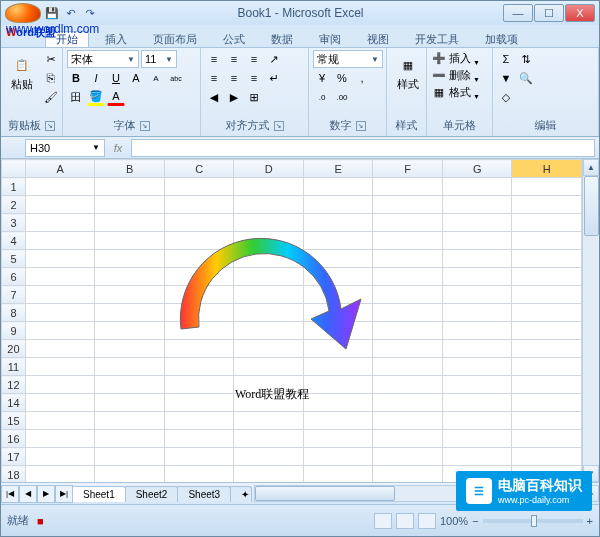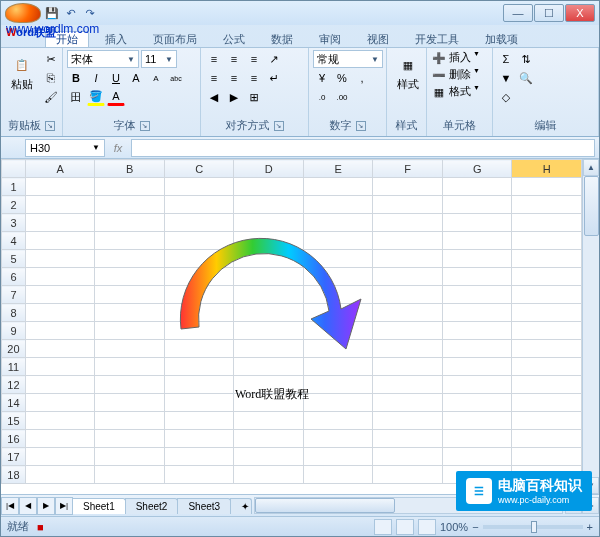--- a/index.html
+++ b/index.html
@@ -22,21 +22,21 @@
 .tab.active{background:#fff;border-radius:3px 3px 0 0;border:1px solid #a9c5dd;border-bottom:none;color:#15428b;}
 .ribbon{height:90px;background:linear-gradient(#eaf2fb,#dbe9f7);border-top:1px solid #a9c5dd;border-bottom:1px solid #8fb3d1;display:flex;}
 .group{border-right:1px solid #b8d1e6;display:flex;flex-direction:column;padding:2px 4px;}
 .group-body{flex:1;display:flex;gap:3px;align-items:flex-start;}
 .group-label{text-align:center;color:#3b597a;font-size:11px;padding:1px 0;display:flex;justify-content:center;align-items:center;gap:4px;}
 .dialog-launcher{width:10px;height:10px;border:1px solid #7a9cb8;font-size:7px;display:inline-flex;align-items:center;justify-content:center;}
 .btn-lg{display:flex;flex-direction:column;align-items:center;justify-content:center;padding:2px 4px;cursor:pointer;border:1px solid transparent;border-radius:2px;}
 .icon{width:16px;height:16px;display:inline-flex;align-items:center;justify-content:center;}
 .icon-24{width:24px;height:24px;}
 .col{display:flex;flex-direction:column;gap:1px;}
-.row{display:flex;gap:2px;align-items:flex-start;}
+.row{display:flex;gap:2px;align-items:flex-end;}
 .combo{height:18px;border:1px solid #a9c5dd;background:#fff;display:flex;align-items:center;padding:0 3px;font-size:11px;}
 .combo .dd{margin-left:auto;font-size:8px;color:#3b597a;}
 .sm-btn{width:18px;height:18px;border:1px solid transparent;display:flex;align-items:center;justify-content:center;cursor:pointer;border-radius:2px;}
 .namebox-row{height:22px;background:linear-gradient(#e8f1fb,#d6e7f7);display:flex;align-items:center;border-bottom:1px solid #a9c5dd;}
 .namebox{width:80px;height:18px;border:1px solid #a9c5dd;background:#fff;margin-left:24px;display:flex;align-items:center;padding:0 4px;font-family:Arial;}
 .namebox .dd{margin-left:auto;font-size:8px;}
 .fx-btns{display:flex;gap:2px;padding:0 4px;}
 .fx-btn{width:18px;height:18px;display:flex;align-items:center;justify-content:center;color:#888;font-style:italic;}
 .formula-bar{flex:1;height:18px;border:1px solid #a9c5dd;background:#fff;margin-right:4px;}
 .sheet-area{flex:1;display:flex;overflow:hidden;background:#fff;position:relative;}
@@ -51,21 +51,21 @@
 .vscroll{width:17px;background:#e8eff7;border-left:1px solid #b8cee2;display:flex;flex-direction:column;}
 .scroll-btn{height:17px;background:linear-gradient(#f0f6fc,#d6e4f2);border:1px solid #b8cee2;display:flex;align-items:center;justify-content:center;font-size:8px;color:#3b597a;}
 .scroll-track{flex:1;background:#e2ecf7;}
 .vthumb{width:15px;height:60px;margin:0 auto;background:linear-gradient(#f0f6fc,#cfe0f2);border:1px solid #9ab8d4;border-radius:2px;}
 .bottom-bar{height:22px;background:linear-gradient(#eaf2fb,#d6e7f7);border-top:1px solid #a9c5dd;display:flex;align-items:center;}
 .sheet-nav-btn{width:18px;height:18px;border:1px solid #a9c5dd;background:#eaf2fb;display:flex;align-items:center;justify-content:center;font-size:8px;}
 .sheet-tab{padding:2px 10px;background:#fff;border:1px solid #a9c5dd;border-bottom:none;border-radius:0 3px 0 0;font-size:10px;margin-left:-1px;}
 .sheet-tab.inactive{background:#dce9f6;}
 .hscroll{flex:1;height:17px;background:#e2ecf7;border:1px solid #b8cee2;margin:0 2px;position:relative;}
 .hthumb{position:absolute;left:0;width:140px;height:15px;background:linear-gradient(#f0f6fc,#cfe0f2);border:1px solid #9ab8d4;border-radius:2px;}
-.status-bar{height:20px;background:linear-gradient(#dceaf8,#c8ddf2);border-top:1px solid #a9c5dd;display:flex;align-items:center;padding:0 6px;gap:8px;color:#3b597a;}
+.status-bar{height:32px;background:linear-gradient(#dceaf8,#c8ddf2);border-top:1px solid #a9c5dd;display:flex;align-items:center;padding:0 6px;gap:8px;color:#3b597a;}
 .status-right{margin-left:auto;display:flex;align-items:center;gap:4px;}
 .view-btn{width:18px;height:16px;border:1px solid #a9c5dd;background:#eaf2fb;}
 .zoom-slider{width:100px;height:4px;background:#bcd4ea;position:relative;}
 .zoom-slider .zthumb{position:absolute;left:48px;top:-4px;width:6px;height:12px;background:#eaf2fb;border:1px solid #7a9cb8;}
 .arrow-shape{position:absolute;left:150px;top:40px;z-index:5;}
 .cell-text{position:absolute;left:234px;top:227px;font-family:SimSun;font-size:12px;z-index:5;}
 .footer-wm{position:absolute;right:8px;bottom:26px;background:#0099e5;color:#fff;padding:6px 10px;display:flex;align-items:center;gap:6px;z-index:60;border-radius:2px;}
 .footer-wm .logo{width:26px;height:26px;background:#fff;border-radius:4px;display:flex;align-items:center;justify-content:center;color:#0099e5;font-weight:bold;}
 .footer-wm .cn{font-size:14px;font-weight:bold;}
 .footer-wm .en{font-size:9px;display:block;}
@@ -81,20 +81,21 @@
 <div class="window">
   <div class="titlebar">
     <div class="titlebar-left">
       <div class="office-btn"></div>
       <div class="qat">
         <div class="qat-btn">💾</div>
         <div class="qat-btn">↶</div>
         <div class="qat-btn">↷</div>
       </div>
     </div>
+    <div class="title-text">Book1 - Microsoft Excel</div>
     <div class="win-controls">
       <div class="win-btn">—</div>
       <div class="win-btn">☐</div>
       <div class="win-btn win-close">X</div>
     </div>
   </div>
 
   <div class="tabs">
     <div class="tab active">开始</div>
     <div class="tab">插入</div>

